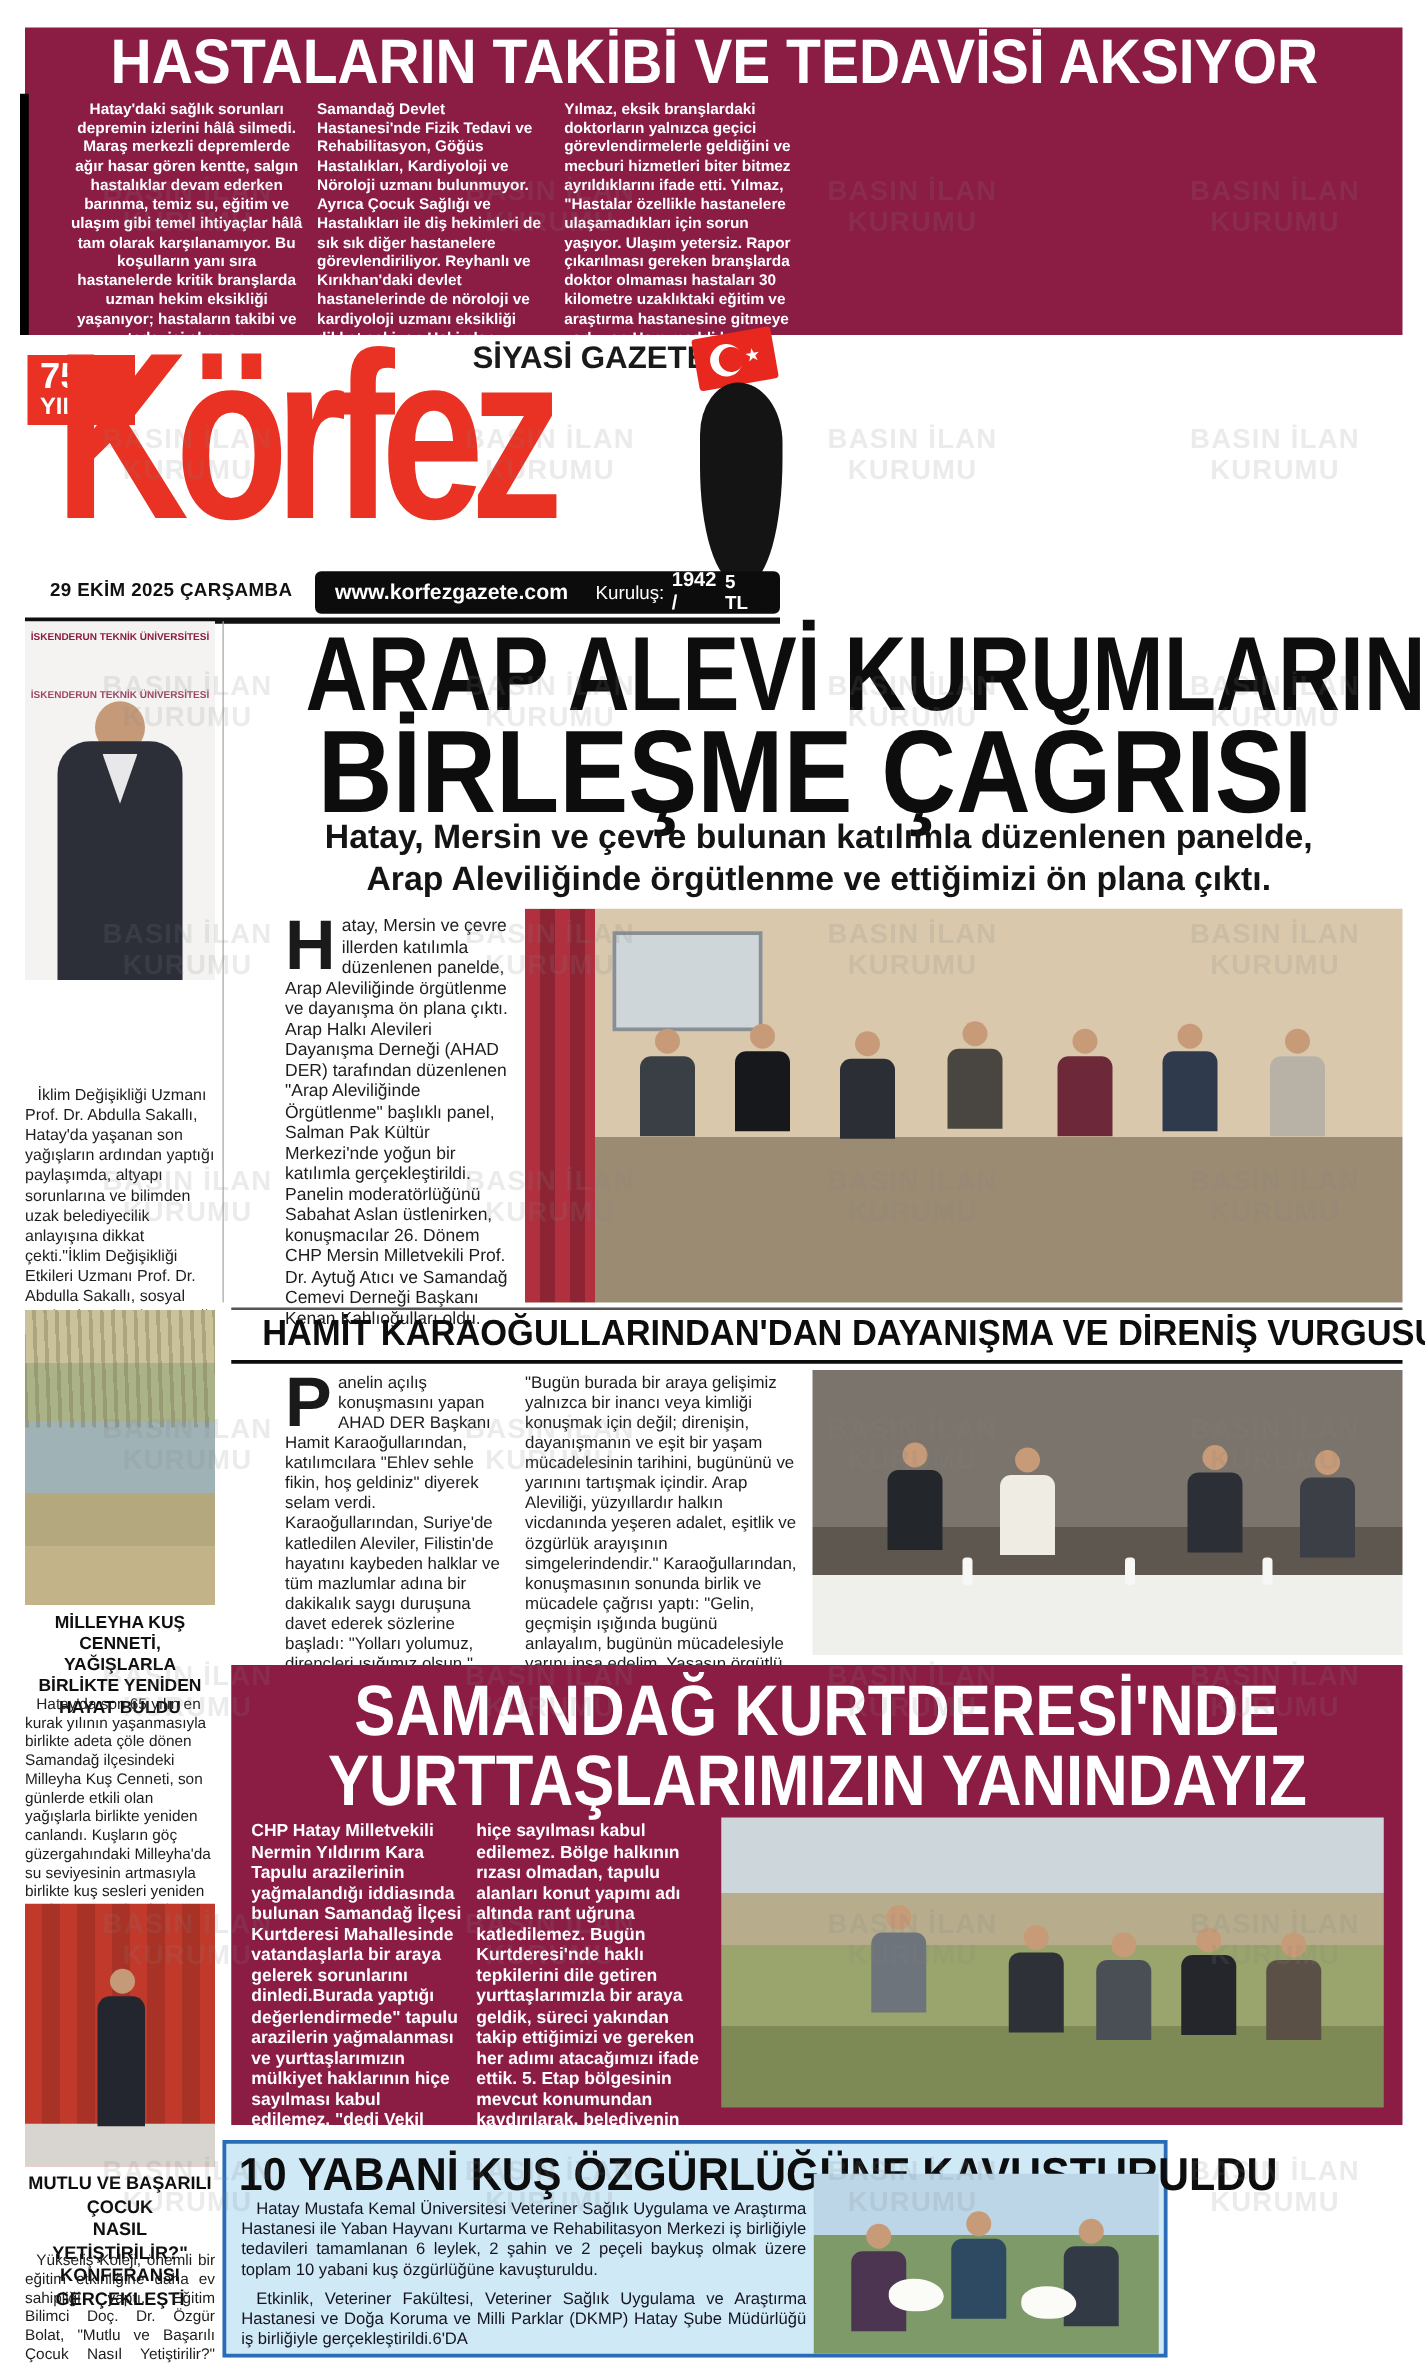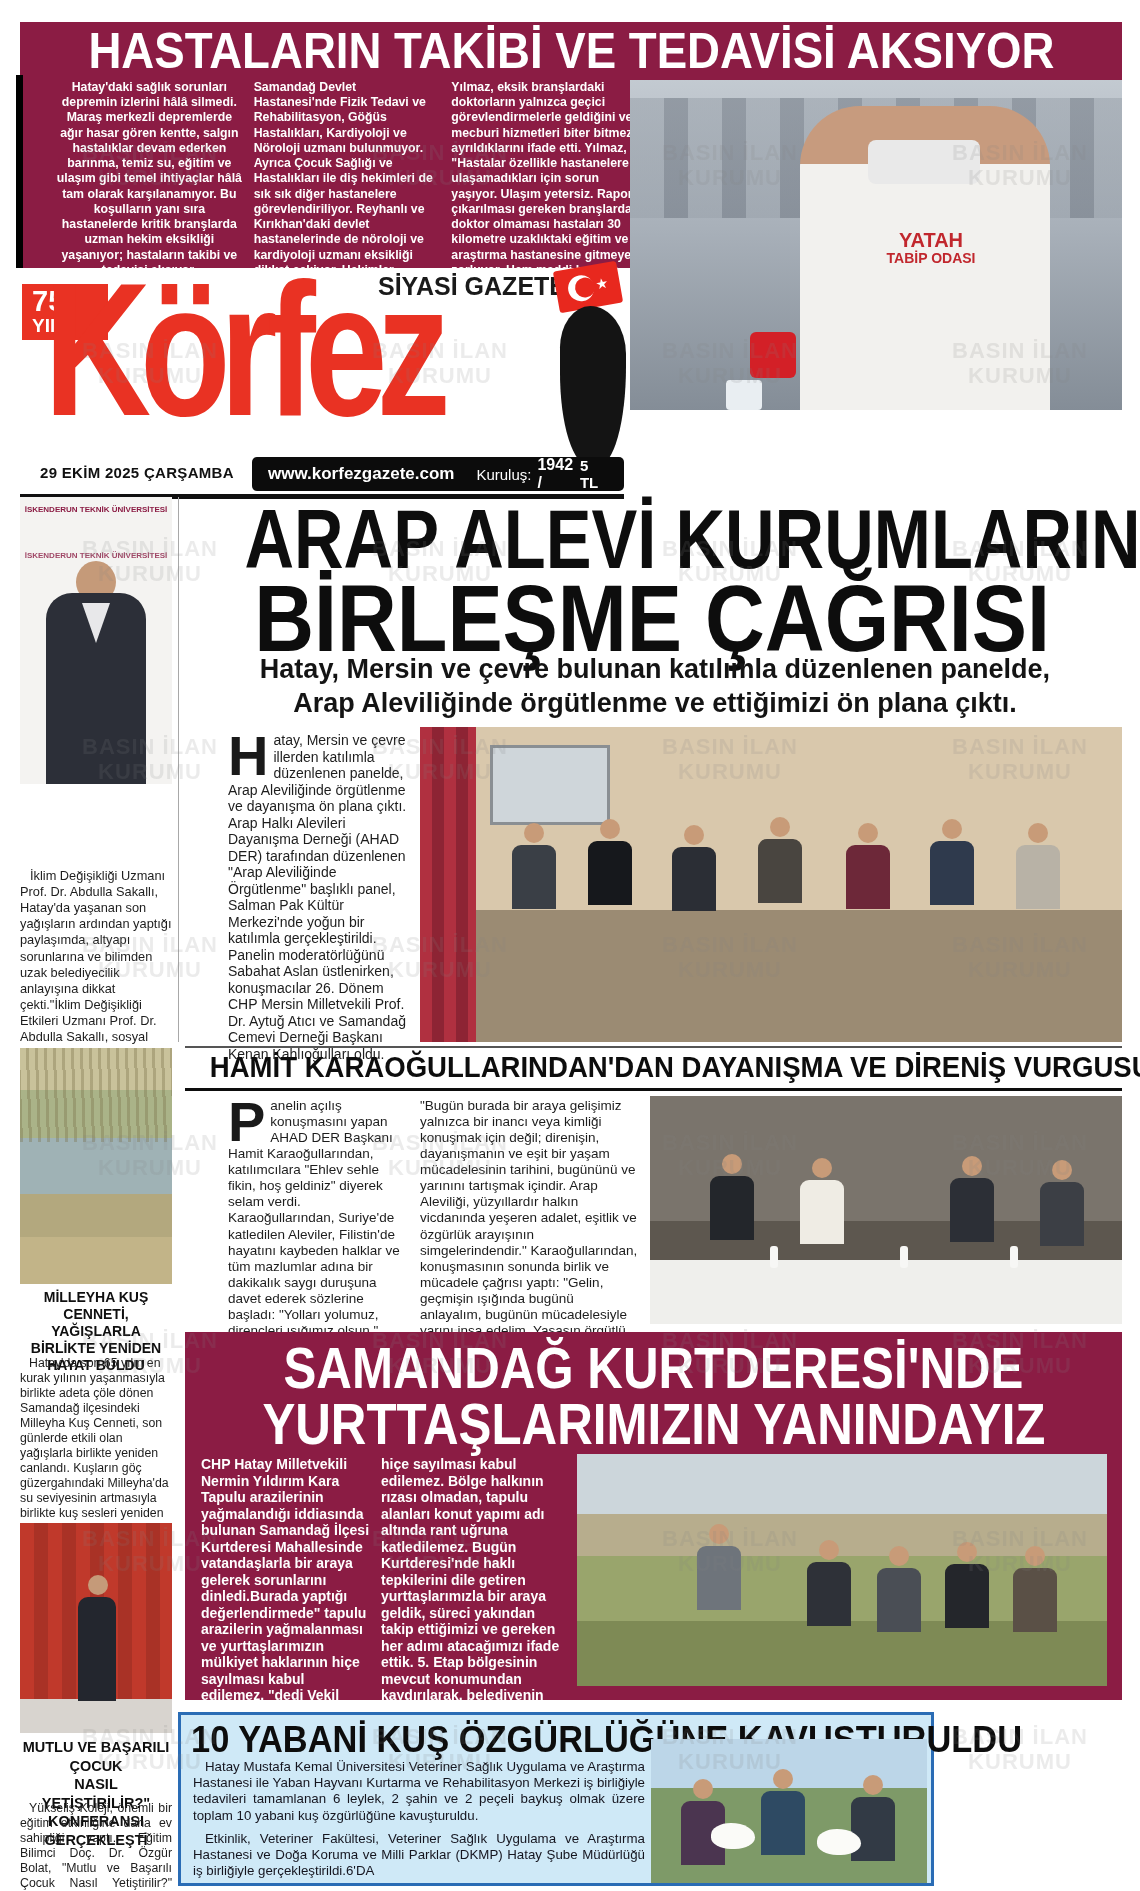--- a/index.html
+++ b/index.html
@@ -144,28 +144,20 @@
   <div class="abs top-box">
     <div class="abs top-headline"><span class="cond">HASTALARIN TAKİBİ VE TEDAVİSİ AKSIYOR</span></div>
     <div class="abs top-cols">
       <div class="top-col c1">Hatay'daki sağlık sorunları depremin izlerini hâlâ silmedi. Maraş merkezli depremlerde ağır hasar gören kentte, salgın hastalıklar devam ederken barınma, temiz su, eğitim ve ulaşım gibi temel ihtiyaçlar hâlâ tam olarak karşılanamıyor. Bu koşulların yanı sıra hastanelerde kritik branşlarda uzman hekim eksikliği yaşanıyor; hastaların takibi ve tedavisi aksıyor.</div>
       <div class="top-col c2">Samandağ Devlet Hastanesi'nde Fizik Tedavi ve Rehabilitasyon, Göğüs Hastalıkları, Kardiyoloji ve Nöroloji uzmanı bulunmuyor. Ayrıca Çocuk Sağlığı ve Hastalıkları ile diş hekimleri de sık sık diğer hastanelere görevlendiriliyor. Reyhanlı ve Kırıkhan'daki devlet hastanelerinde de nöroloji ve kardiyoloji uzmanı eksikliği dikkat çekiyor. Hekimler, hastaların takip edilemediğini belirterek Sağlık Bakanlığı'na çözüm çağrısı yapıyor. Hatay Tabip Odası Başkanı Dr. Sevdar</div>
       <div class="top-col c3">Yılmaz, eksik branşlardaki doktorların yalnızca geçici görevlendirmelerle geldiğini ve mecburi hizmetleri biter bitmez ayrıldıklarını ifade etti. Yılmaz, "Hastalar özellikle hastanelere ulaşamadıkları için sorun yaşıyor. Ulaşım yetersiz. Rapor çıkarılması gereken branşlarda doktor olmaması hastaları 30 kilometre uzaklıktaki eğitim ve araştırma hastanesine gitmeye zorluyor. Hem maddi hem de zaman açısından ciddi sıkıntılar yaşanıyor" dedi.4'TE</div>
     </div>
   </div>
   <div class="abs left-strip"></div>
 
-  <div class="photo photo-top">
-    <div class="crowd"></div>
-    <div class="speaker"></div>
-    <div class="mask"></div>
-    <div class="shirt-text"><span>YATAH</span><span class="shirt-sub">TABİP ODASI</span></div>
-    <div class="mic"></div>
-    <div class="mic2"></div>
-  </div>
 
   <div class="abs yil-box">
     <div class="yil-num">75.</div>
     <div class="yil-lbl">YIL</div>
   </div>
   <div class="abs tagline">SİYASİ GAZETE</div>
   <div class="abs logo"><span class="cond">Körfez</span></div>
   <div class="abs flag">
     <div class="c1"></div>
     <div class="c2"></div>

